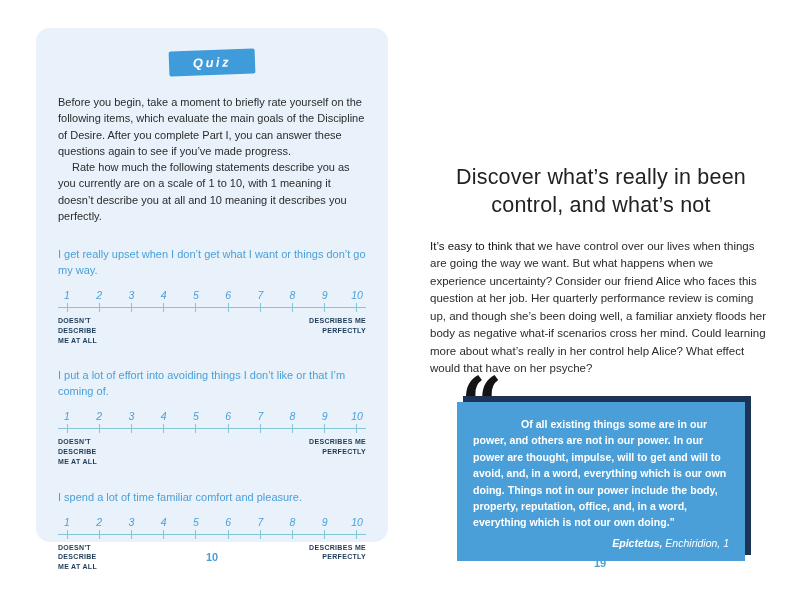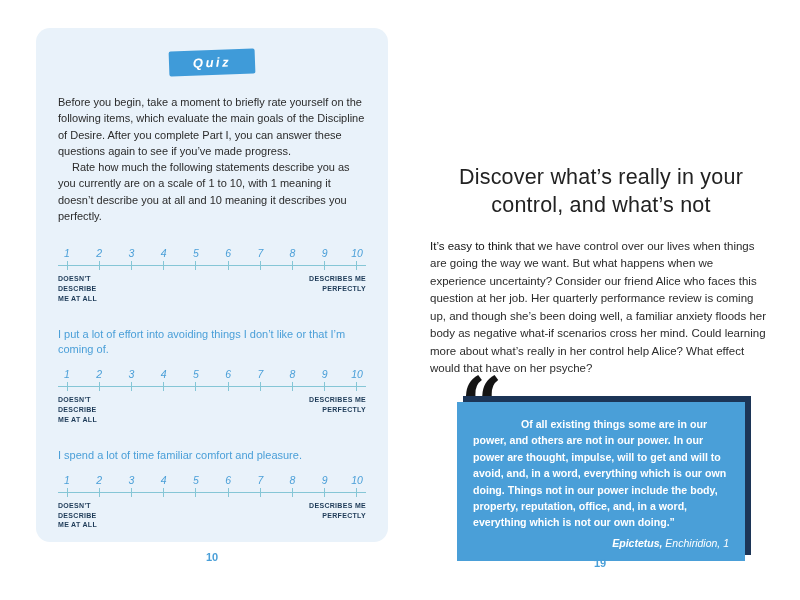--- a/index.html
+++ b/index.html
@@ -61,20 +61,21 @@
 
   <div class="quiz-panel">
     <div class="quiz-badge">Quiz</div>
 
     <div class="intro">
       <p>Before you begin, take a moment to briefly rate yourself on the following items, which evaluate the main goals of the Discipline of Desire. After you complete Part I, you can answer these questions again to see if you’ve made progress.</p>
       <p>Rate how much the following statements describe you as you currently are on a scale of 1 to 10, with 1 meaning it doesn’t describe you at all and 10 meaning it describes you perfectly.</p>
     </div>
 
     <div class="q-item">
+      <div class="q-item-text">I get really upset when I don’t get what I want or things don’t go my way.</div>
       <div class="scale">
         <div class="scale-row">
             <div class="scale-cell">
               <span class="scale-num">1</span>
               <span class="tick"></span>
             </div>
             <div class="scale-cell">
               <span class="scale-num">2</span>
               <span class="tick"></span>
             </div>
@@ -228,21 +229,21 @@
           <div class="scale-label right">DESCRIBES ME
 PERFECTLY</div>
         </div>
       </div>
     </div>
   </div>
 
   <div class="pagenum left">10</div>
 
   <div class="right-col">
-    <h1 class="chapter-title">Discover what’s really in your control, and what’s not</h1>
+    <h1 class="chapter-title">Discover what’s really in been control, and what’s not</h1>
     <p class="body-text"><span class="body-lead">It’s easy to think that</span><span> we have control over our lives when things are going the way we want. But what happens when we experience uncertainty? Consider our friend Alice who faces this question at her job. Her quarterly performance review is coming up, and though she’s been doing well, a familiar anxiety floods her body as negative what-if scenarios cross her mind. Could learning more about what’s really in her control help Alice? What effect would that have on her psyche?</span></p>
   </div>
 
   <div class="quote-box">
     <div class="quote-mark">“</div>
     <div class="quote-text">Of all existing things some are in our power, and others are not in our power. In our power are thought, impulse, will to get and will to avoid, and, in a word, everything which is our own doing. Things not in our power include the body, property, reputation, office, and, in a word, everything which is not our own doing.”</div>
     <div class="quote-attr"><span class="attr-name">Epictetus,</span><span> Enchiridion, 1</span></div>
   </div>
 
   <div class="pagenum right">19</div>

